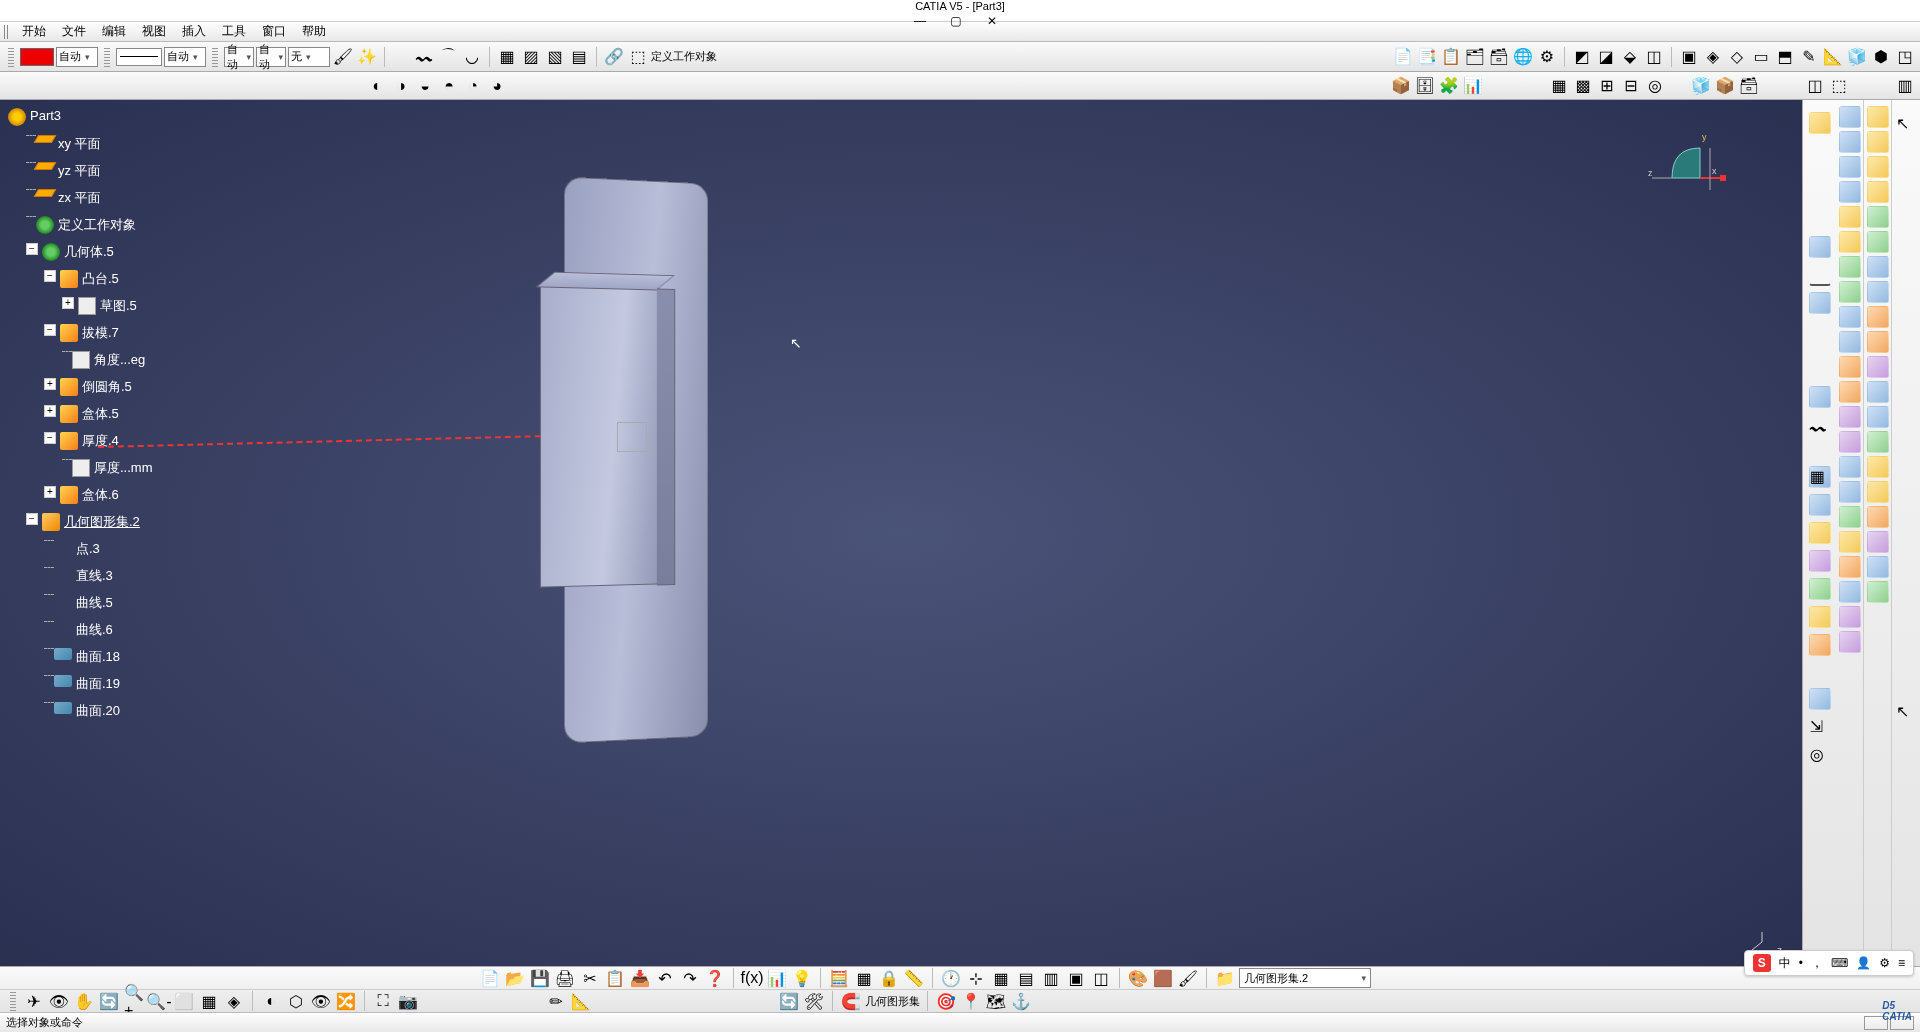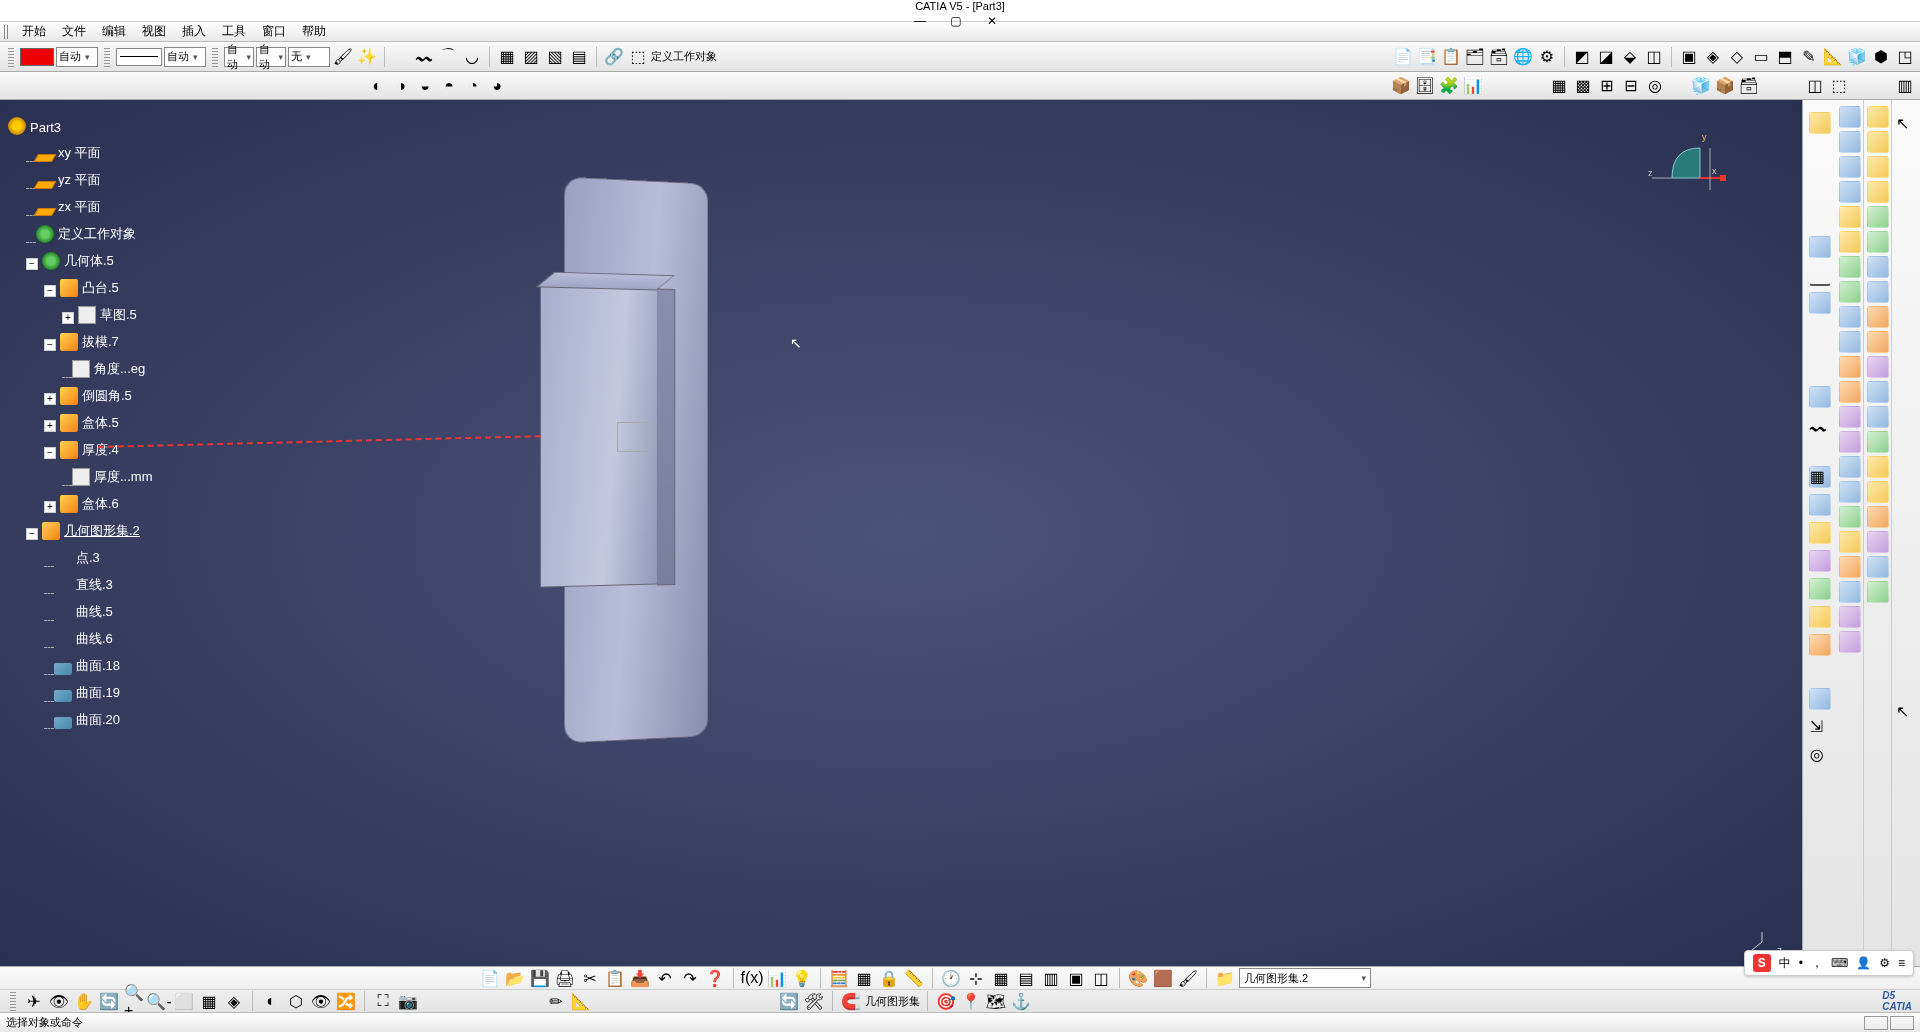--- a/index.html
+++ b/index.html
@@ -24,21 +24,21 @@
 .line-style { width: 46px; height: 18px; border: 1px solid #888; background: #fff; display: flex; align-items: center; justify-content: center; }
 .line-style div { width: 38px; height: 1px; background: #000; }
 .tb-icon { width: 22px; height: 22px; border: 1px solid transparent; border-radius: 3px; display: inline-flex; align-items: center; justify-content: center; cursor: pointer; }
 .tb-sep { width: 1px; height: 20px; background: #bbb; margin: 0 4px; }
 
 
 .viewport { position: absolute; top: 100px; left: 0; right: 118px; bottom: 66px; background: radial-gradient(ellipse at center, #4a5378 0%, #2a3050 100%); }
 
 
 .tree { position: absolute; top: 8px; left: 8px; width: 260px; color: #fff; font-size: 13px; }
-.tree-row { display: flex; align-items: flex-end; height: 27px; position: relative; }
+.tree-row { display: flex; align-items: flex-start; height: 27px; position: relative; }
 .tree-toggle { width: 12px; height: 12px; border: 1px solid #ccc; background: #fff; color: #000; font-size: 10px; line-height: 10px; text-align: center; margin-right: 4px; cursor: pointer; }
 .tree-icon { width: 18px; height: 18px; margin-right: 4px; display: inline-block; }
 .gear-icon { background: radial-gradient(circle,#fc0 30%,#c80 70%); border-radius: 50%; }
 .gear-icon-g { background: radial-gradient(circle,#6c6 30%,#282 70%); border-radius: 50%; }
 .plane-icon { width: 18px; height: 8px; background: #fa0; transform: skewX(-30deg); border: 1px solid #c70; }
 .feat-icon { background: linear-gradient(135deg,#ffd54f,#f57f17); border-radius: 2px; }
 .sketch-icon { background: #eee; border: 1px solid #999; }
 .pt-icon { width: 8px; height: 8px; background: #e55; border-radius: 50%; }
 .ln-icon { width: 16px; height: 2px; background: #e55; }
 .crv-icon { width: 16px; height: 10px; border-bottom: 2px solid #e55; border-radius: 0 0 50% 50%; }
@@ -82,21 +82,21 @@
 .btb-row { height: 28px; display: flex; align-items: center; padding: 0 6px; gap: 3px; }
 .select-box { width: 132px; height: 20px; border: 1px solid #888; background: #fff; font-size: 11px; padding: 0 4px; display:flex; align-items:center; }
 .select-box::after { content: "▾"; margin-left: auto; font-size: 9px; color: #555; }
 
 .statusbar { position: absolute; bottom: 0; left: 0; right: 0; height: 20px; background: linear-gradient(#fefefe,#e8e8e8); border-top: 1px solid #bbb; font-size: 11px; padding: 2px 6px; display: flex; align-items: center; }
 
 
 .ime { position: absolute; bottom: 56px; right: 6px; height: 26px; background: #fff; border: 1px solid #ccc; border-radius: 4px; display: flex; align-items: center; gap: 8px; padding: 0 8px; font-size: 12px; box-shadow: 0 1px 3px rgba(0,0,0,.2); }
 .ime .s { width: 18px; height: 18px; background: #e33; color: #fff; border-radius: 3px; display: flex; align-items: center; justify-content: center; font-weight: bold; }
 
-.catia-logo { position: absolute; bottom: 54px; right: 8px; font-size: 10px; color: #2a5aa0; font-style: italic; font-weight: bold; transform: translateY(34px); }
+.catia-logo { position: absolute; bottom: 44px; right: 8px; font-size: 10px; color: #2a5aa0; font-style: italic; font-weight: bold; transform: translateY(34px); }
 
 .cursor { position: absolute; left: 790px; top: 235px; font-size: 14px; color: #fff; }
 </style>
 </head>
 <body>
 
 <div class="titlebar">
   <div class="titlebar-icon"></div>
   <div class="title-text">CATIA V5 - [Part3]</div>
   <div class="win-controls">

